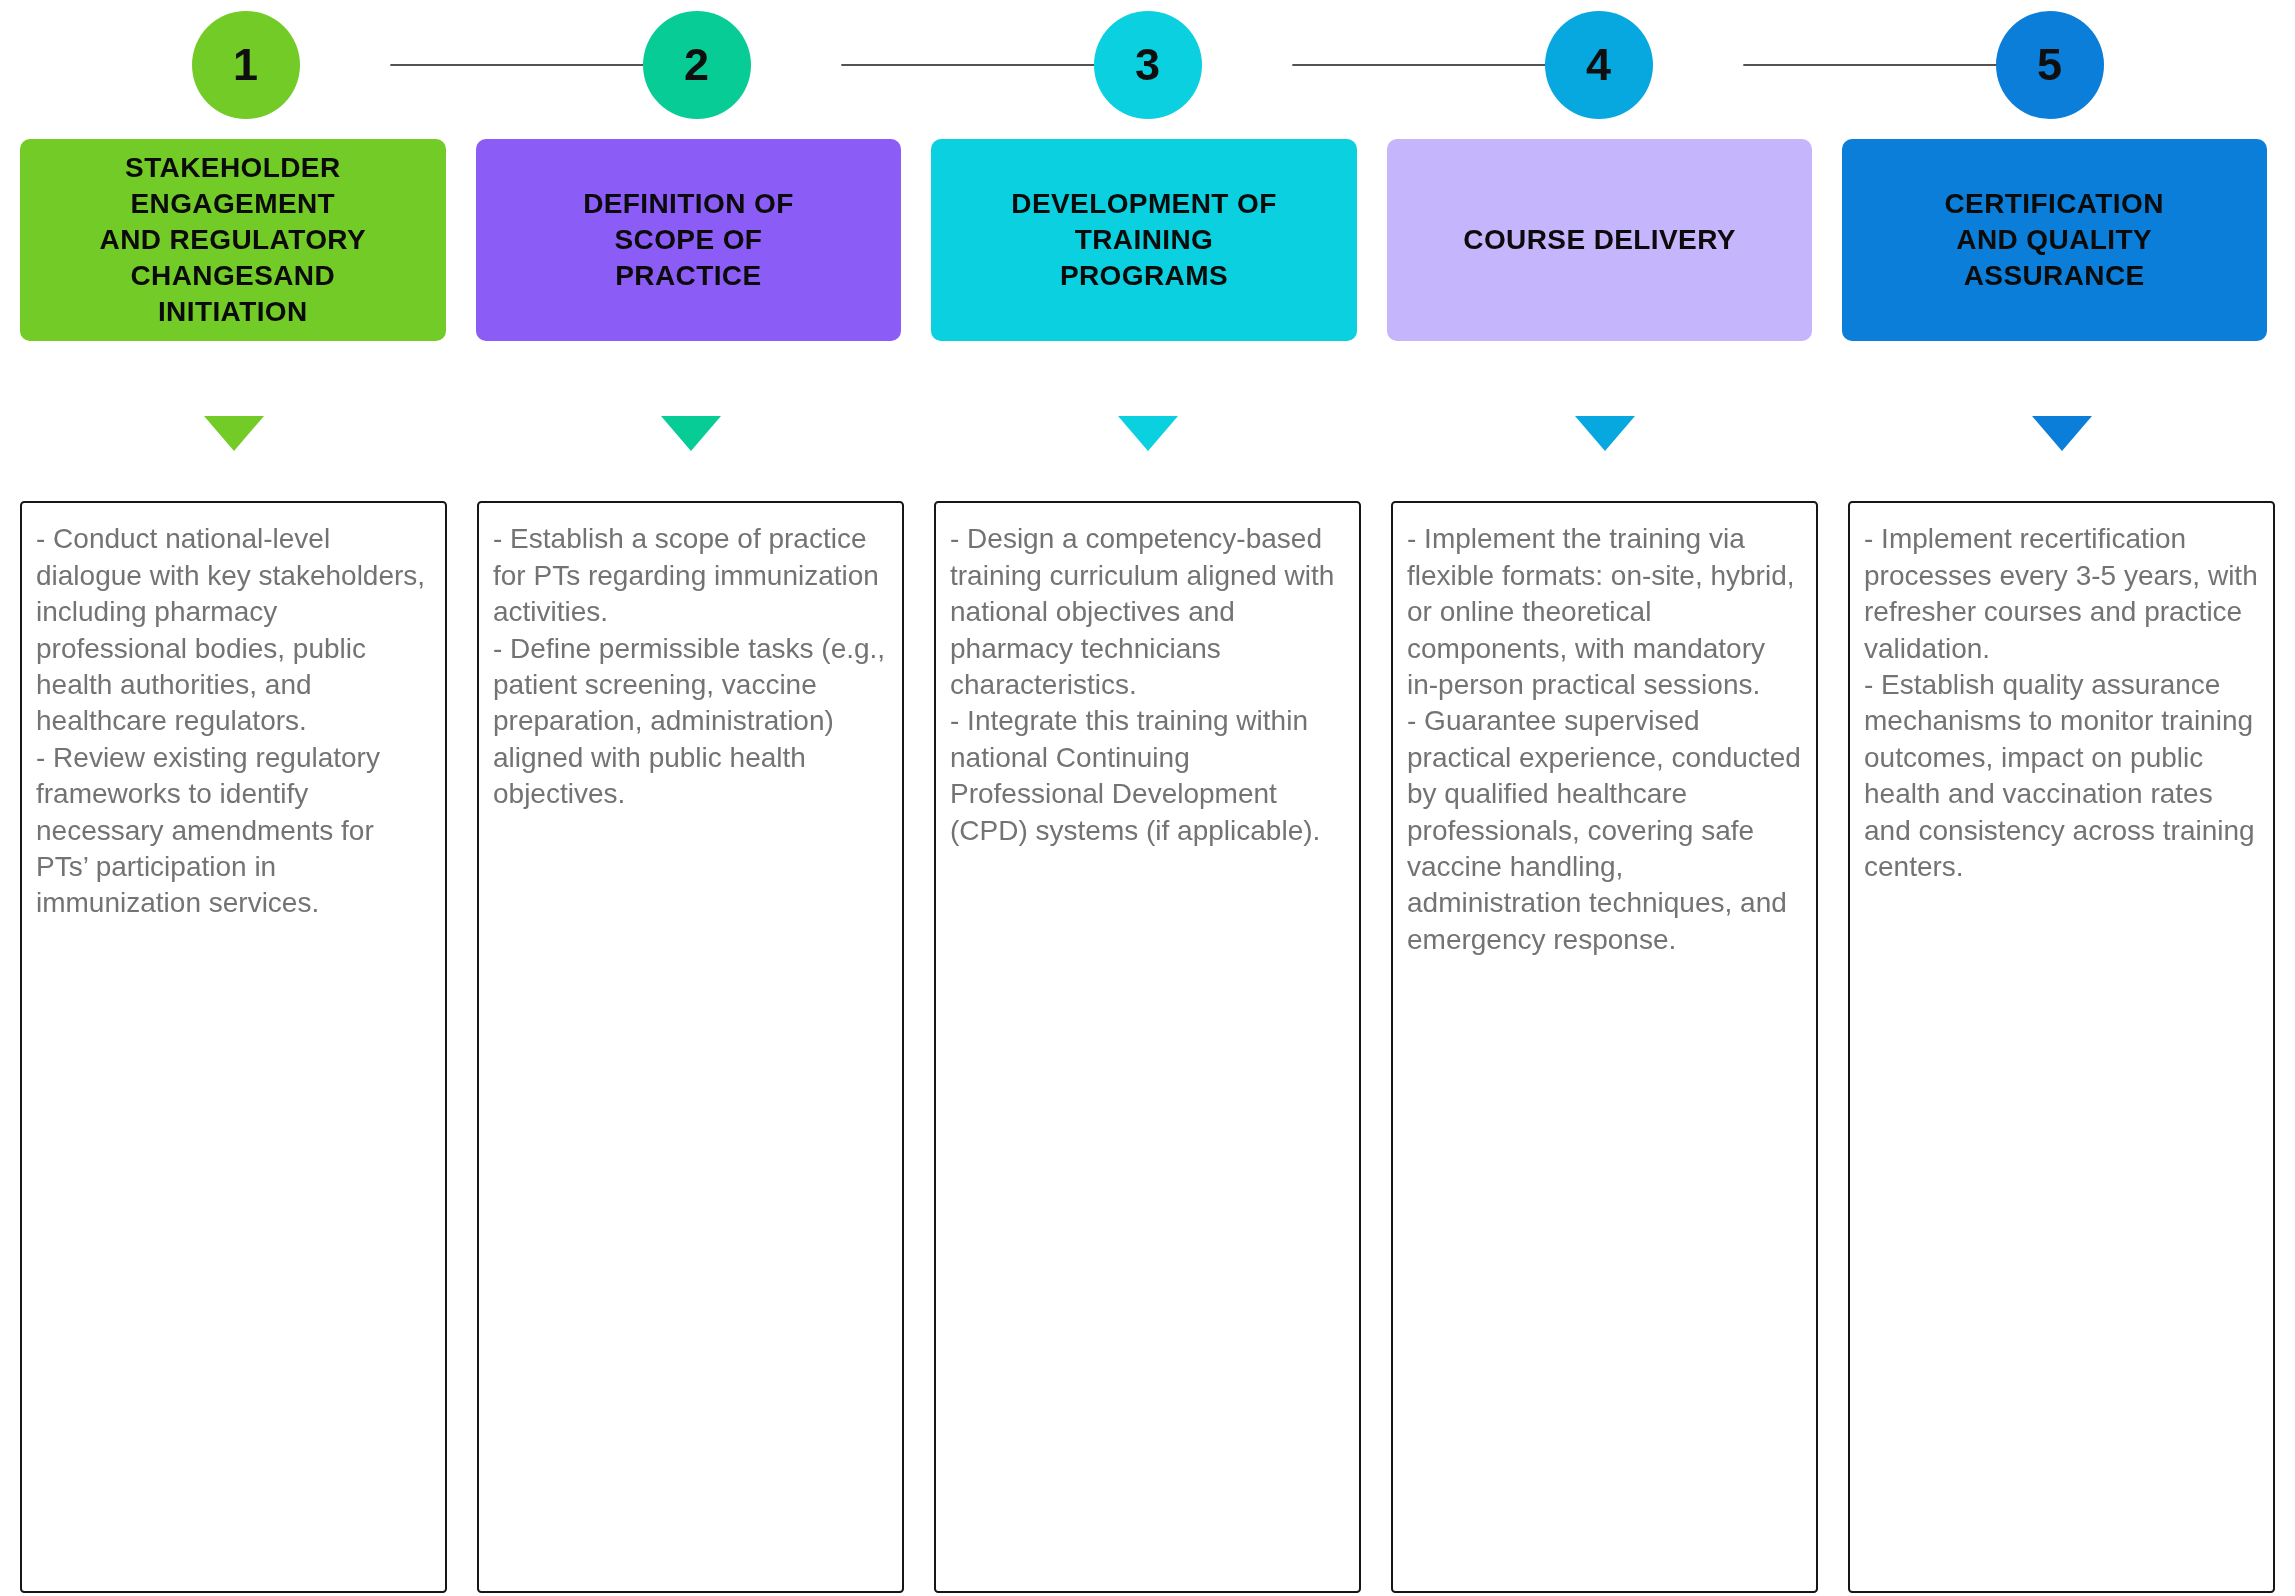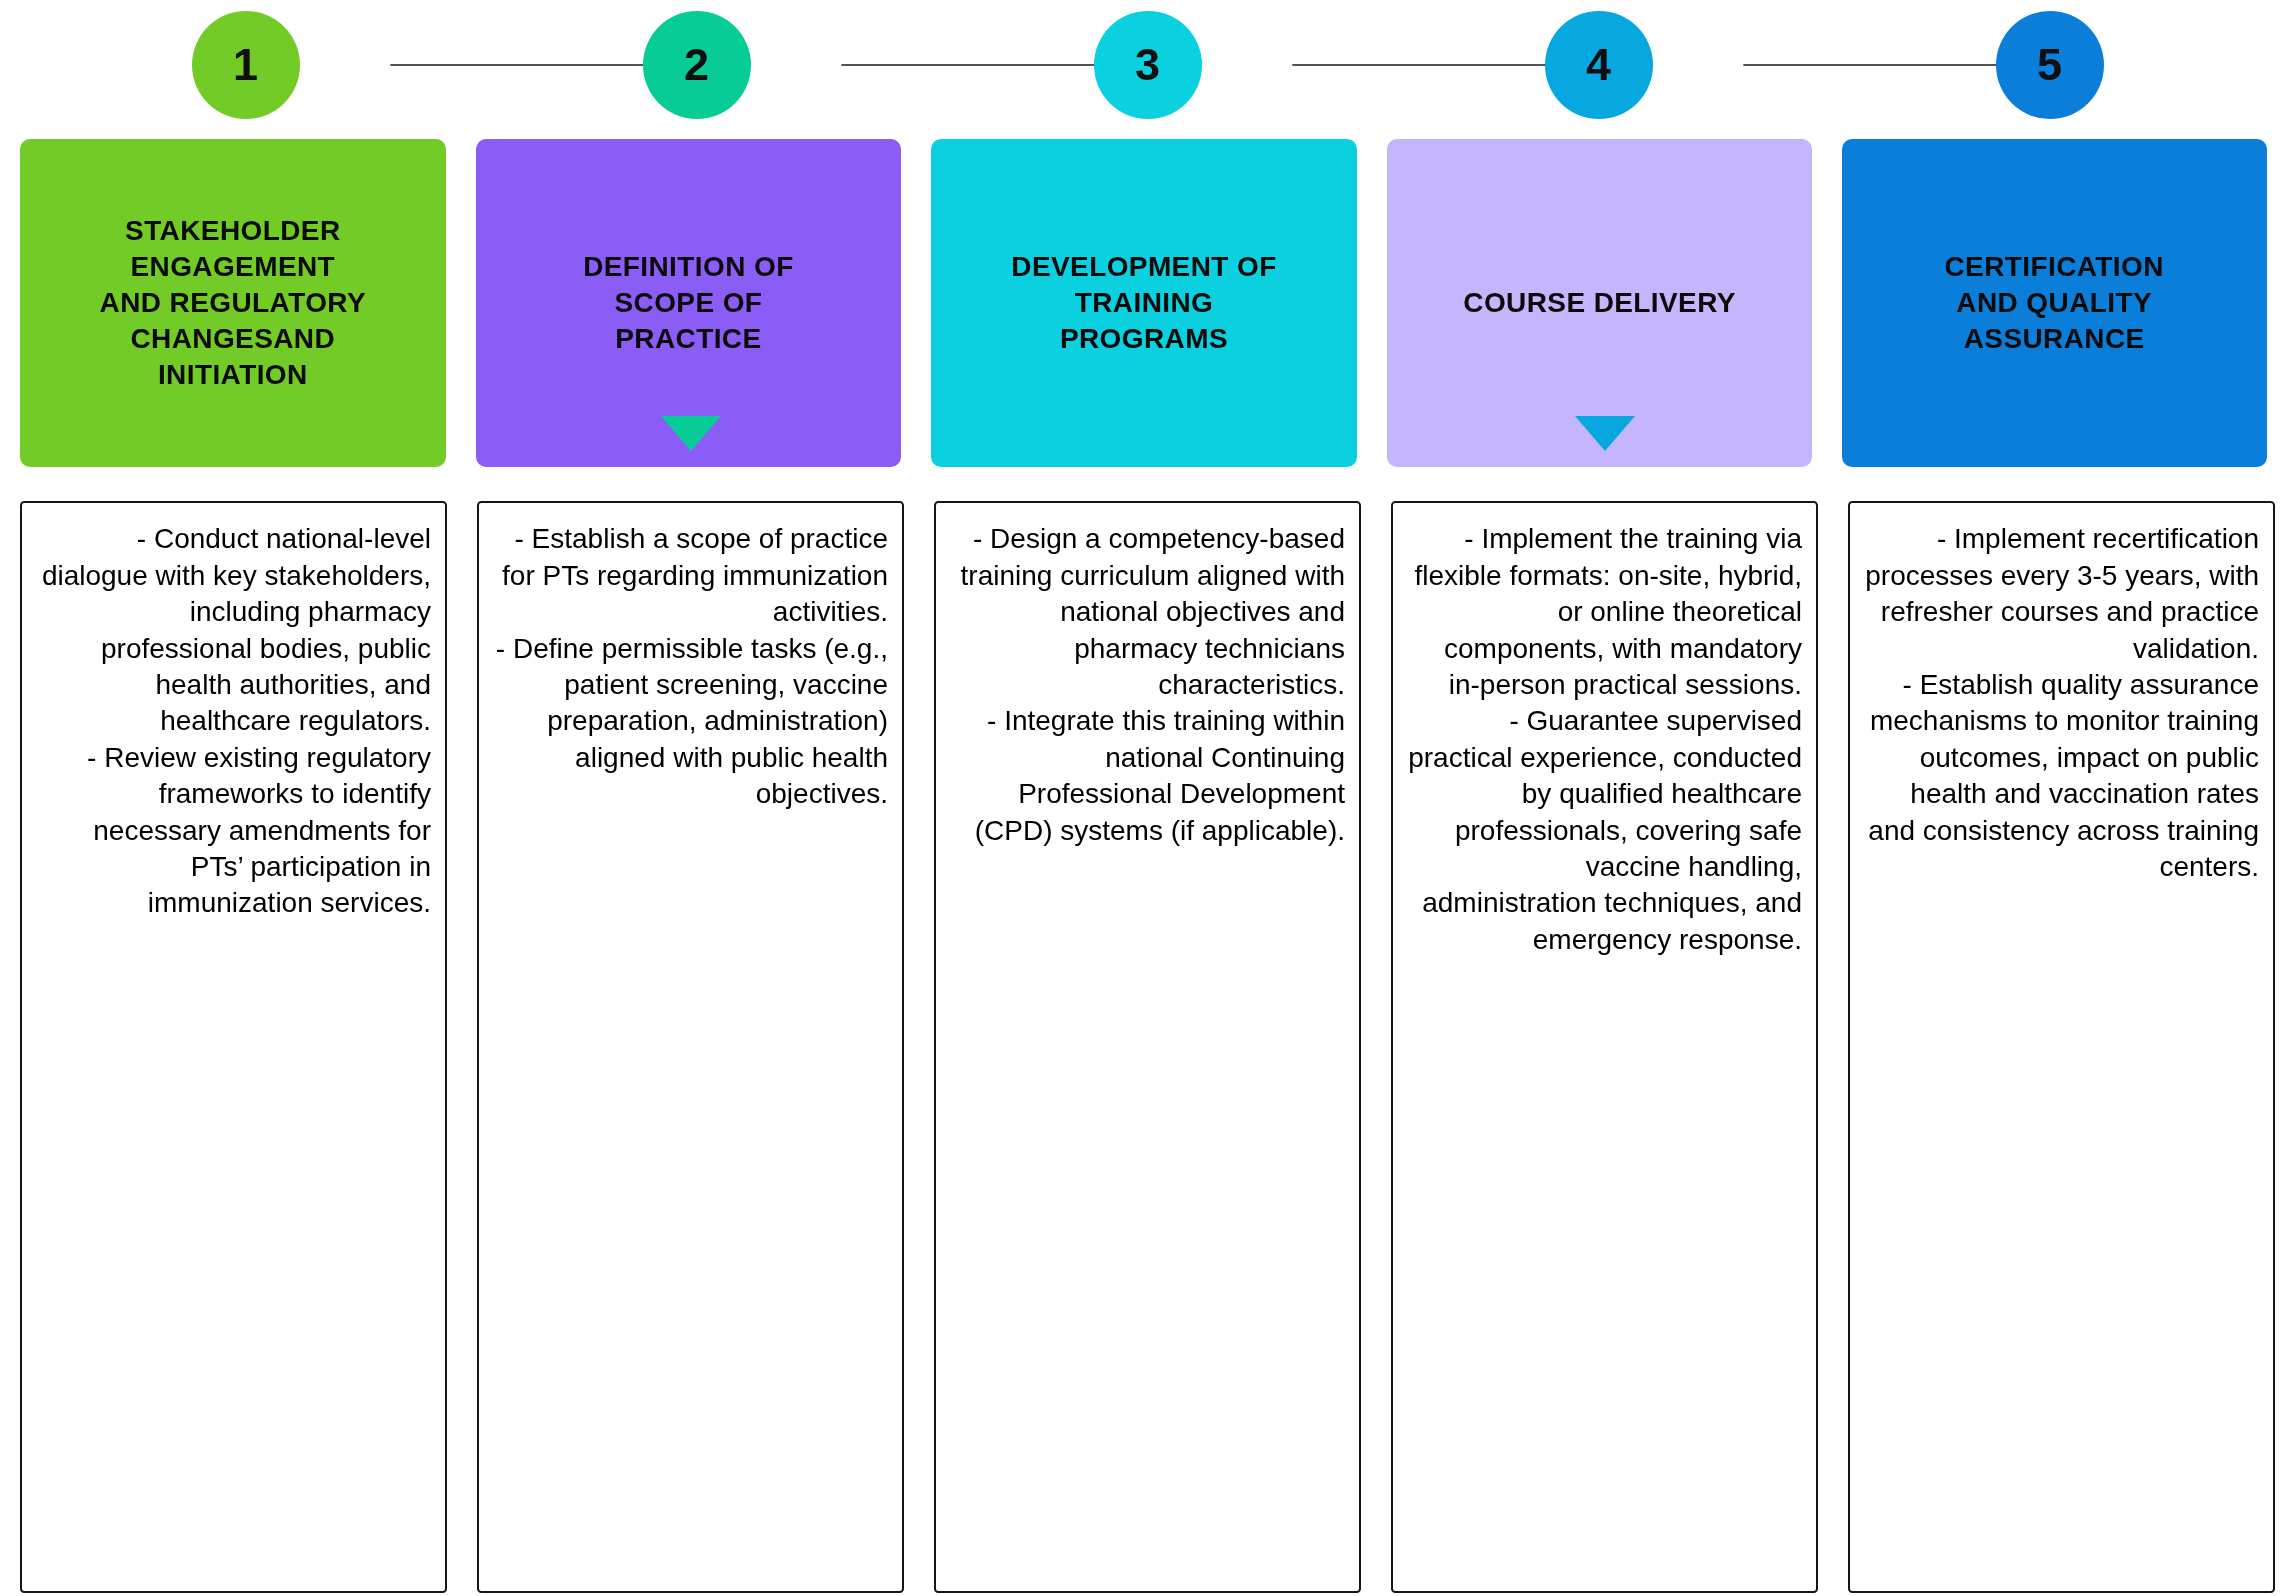--- a/index.html
+++ b/index.html
@@ -63,21 +63,21 @@
     z-index: 1;
   }
   .connector svg { display: block; width: 100%; height: 14px; overflow: visible; }
 
   
   .header-row {
     position: absolute;
     top: 139px;
     left: 20px;
     right: 28px;
-    height: 328px;
+    height: 202px;
     display: flex;
     gap: 30px;
   }
   .header-card {
     flex: 1 1 0;
     border-radius: 10px;
     display: flex;
     align-items: center;
     justify-content: center;
     padding: 8.5px 17px;
@@ -133,22 +133,22 @@
     border: 2.8px solid #161616;
     border-radius: 4.3px;
     background: #ffffff;
     box-sizing: border-box;
     padding: 18.4px 14px 12.8px 14px;
     overflow: hidden;
   }
   .body-text {
     font-size: 28px;
     line-height: 1.30;
-    text-align: right;
-    color: #000000;
+    text-align: left;
+    color: #737373;
     white-space: pre-line;
     font-weight: 400;
   }
 </style>
 </head>
 <body>
 
 <div class="flow">
 
   <div class="circle-row">

